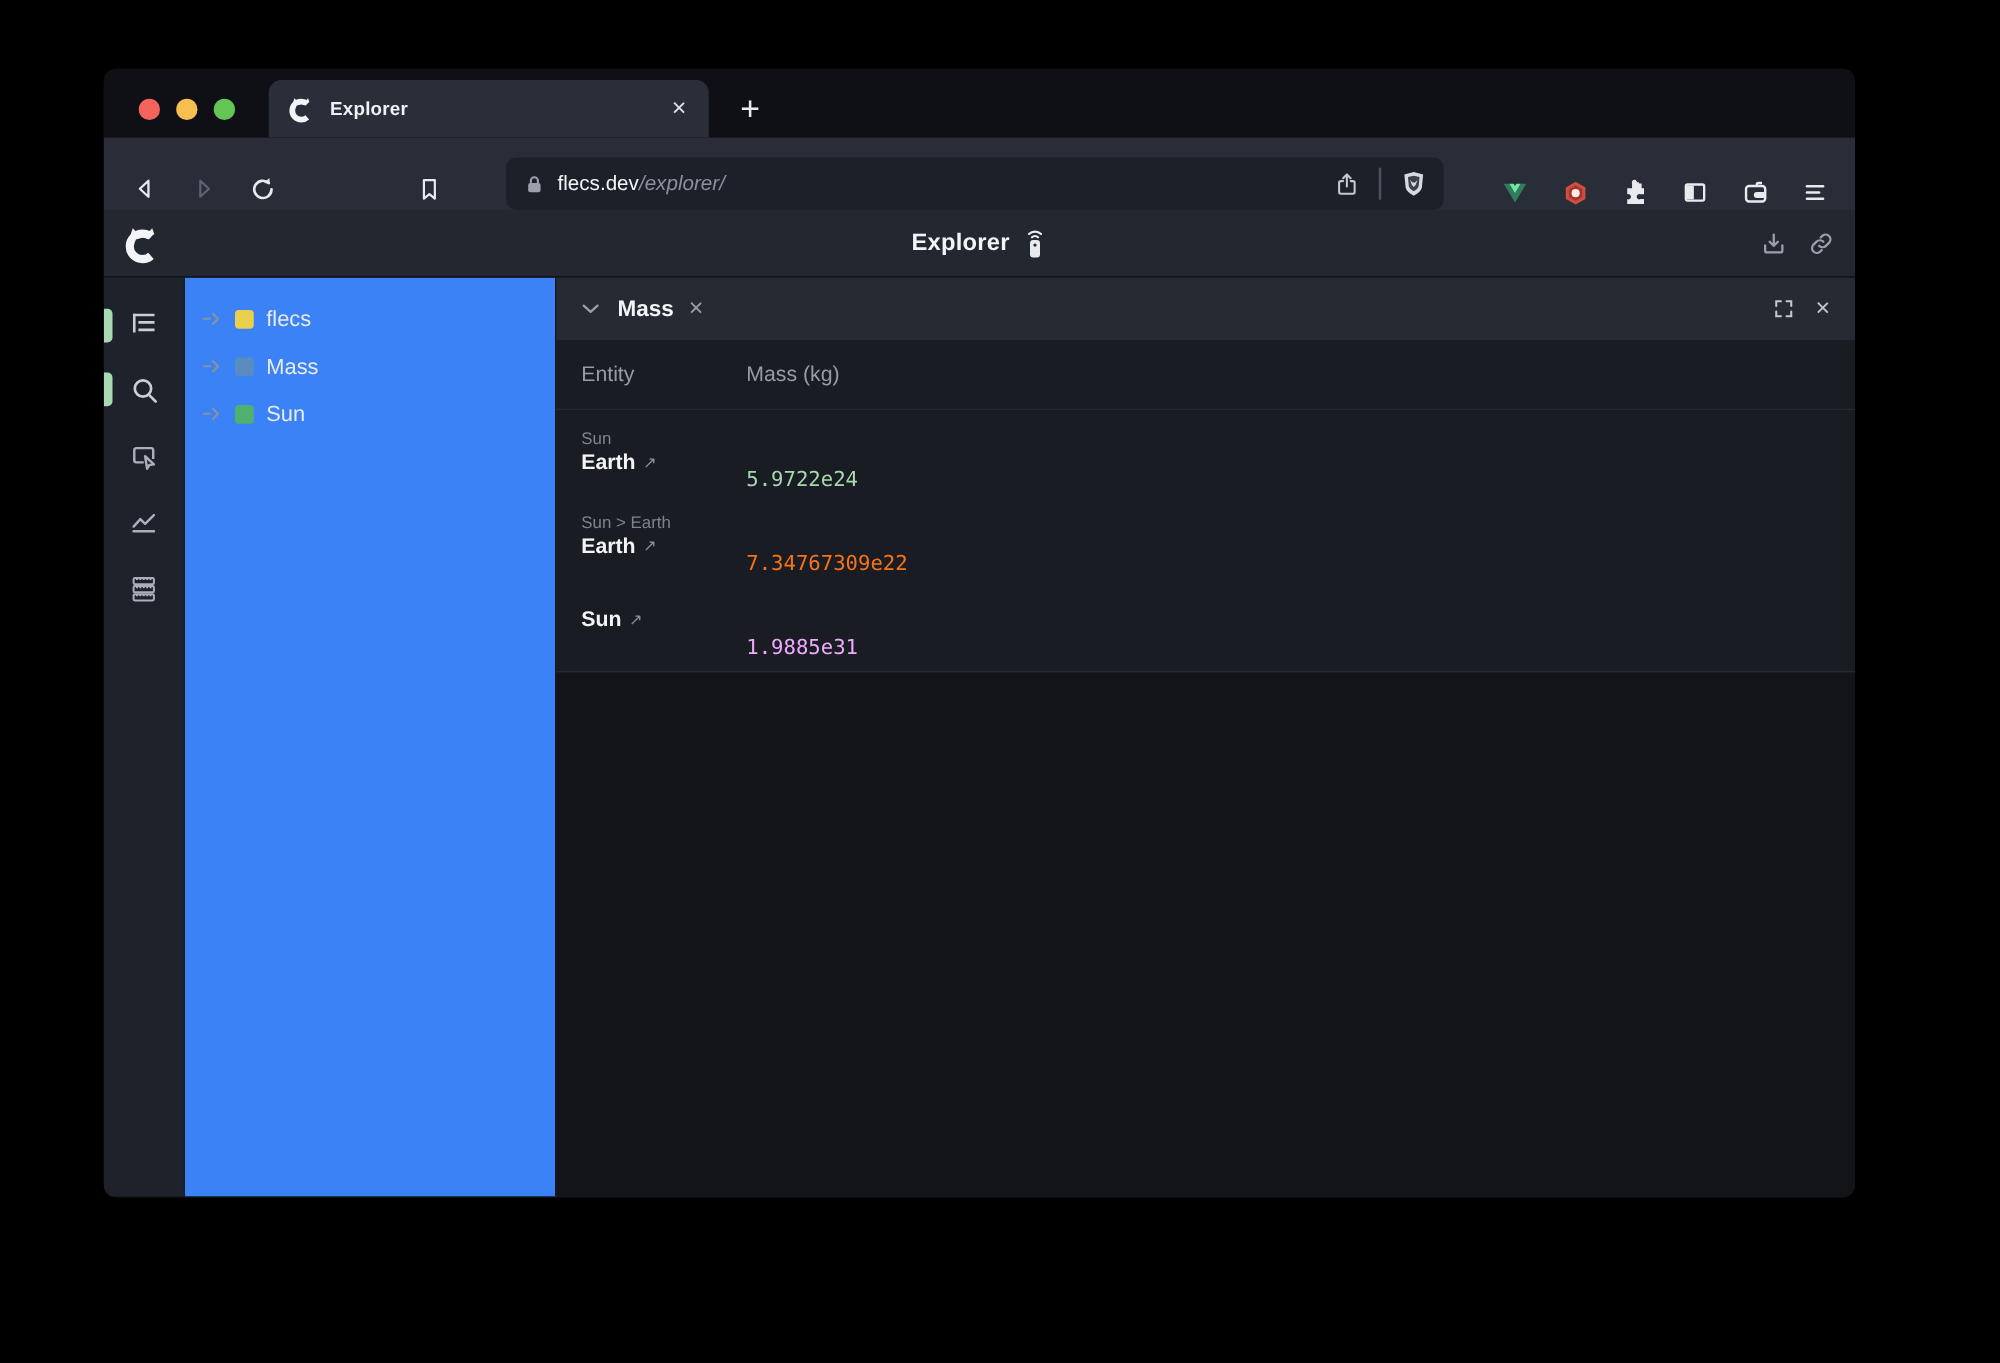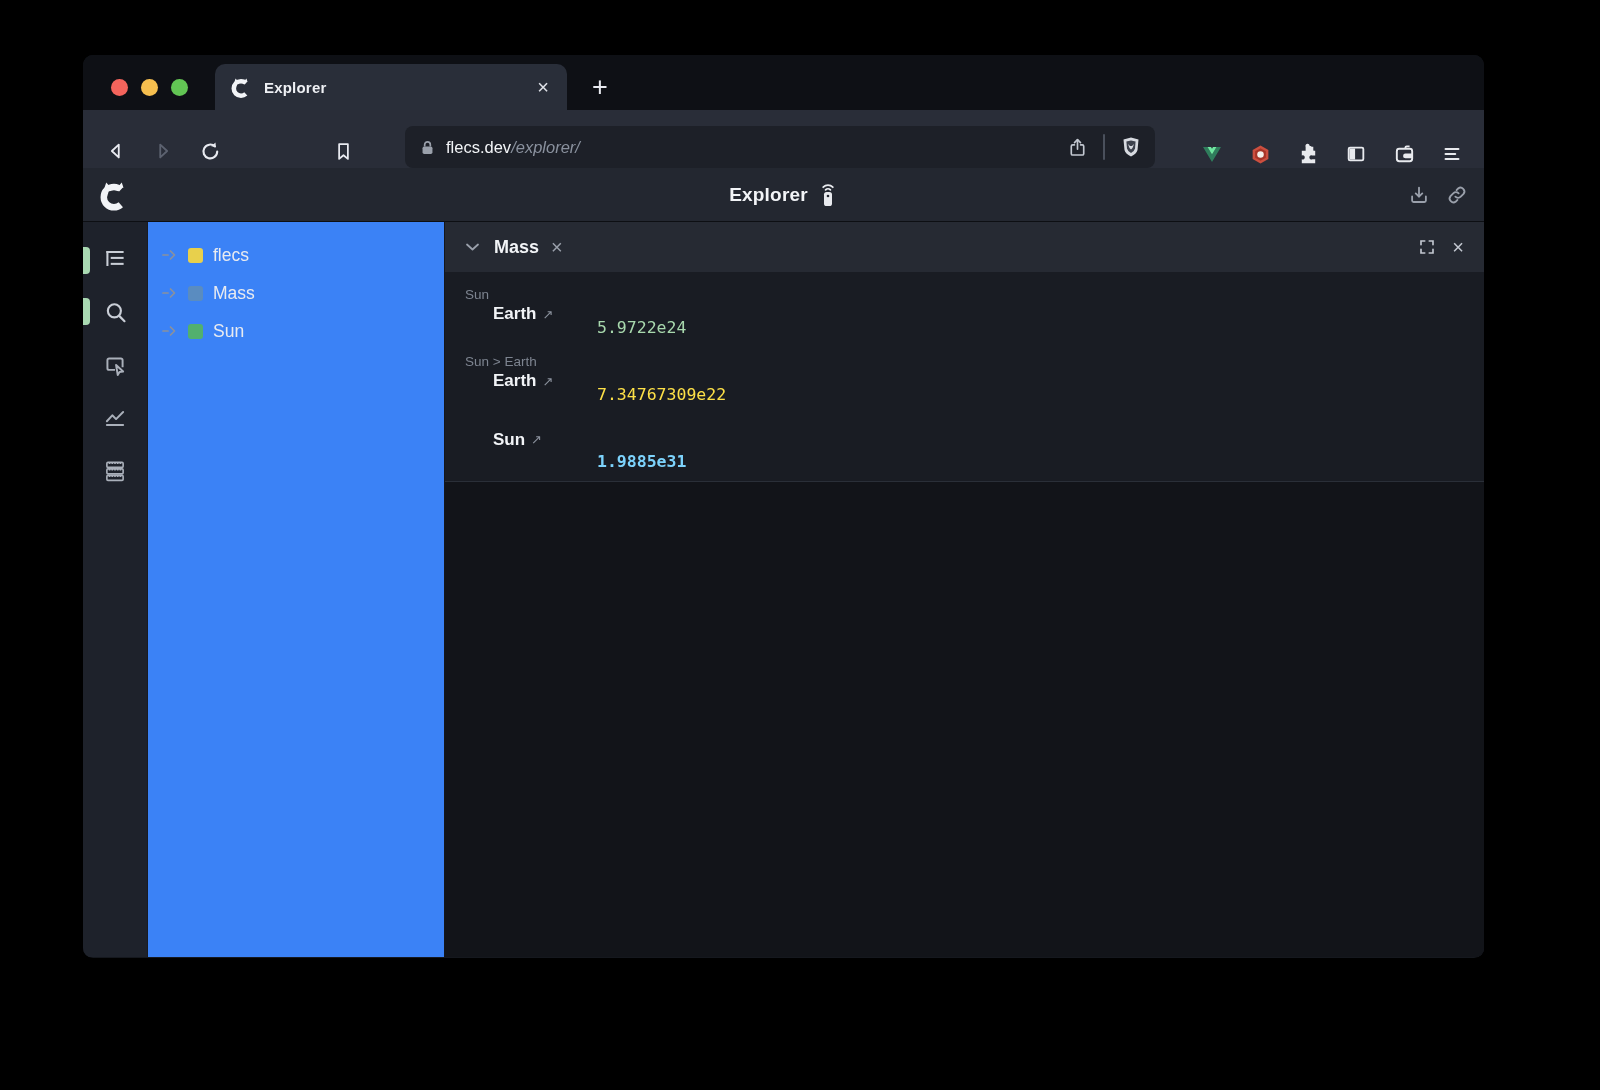--- a/index.html
+++ b/index.html
@@ -65,21 +65,21 @@
   .qicons{display:flex;align-items:center;gap:16px;}
   .qx{color:#c3c8d1;font-size:20px;line-height:1;}
 
   .thead{display:flex;height:56px;align-items:center;padding-left:20px;
     border-bottom:1px solid #262a33;box-sizing:border-box;}
   .thead .c1{width:132px;color:#959ca8;font-size:17px;}
   .thead .c2{color:#959ca8;font-size:17px;}
   .trow{display:flex;align-items:center;min-height:67px;padding-left:20px;box-sizing:border-box;}
   .trow .entity-cell{width:132px;}
   .parentpath{color:#7d8490;font-size:13.5px;margin-bottom:2px;}
-  .ename{color:#f2f4f7;font-size:17px;font-weight:700;display:flex;align-items:center;gap:6px;margin-left:28px;}
+  .ename{color:#f2f4f7;font-size:17px;font-weight:700;display:flex;align-items:center;gap:6px;}
   .ne{color:#8b919d;font-size:13px;font-weight:400;}
   .value-cell{font-family:"DejaVu Sans Mono",monospace;font-size:16.5px;margin-top:44px;}
   .rowsblock{border-bottom:1px solid #2a2f38;padding-bottom:8px;}
   .emptyarea{flex:1;background:#121419;}
 
   svg{display:block;}
 </style>
 </head>
 <body>
 
@@ -332,20 +332,24 @@
                 <path d="M4 9 V4 H9"></path>
                   <path d="M15 4 H20 V9"></path>
                   <path d="M20 15 V20 H15"></path>
                   <path d="M9 20 H4 V15"></path>
               </svg>
             </span>
             <span class="qx">×</span>
           </span>
         </div>
 
+        <div class="thead">
+          <span class="c1">Entity</span>
+          <span class="c2">Mass (kg)</span>
+        </div>
 
         <div class="rowsblock">
           <div class="trow">
             <div class="entity-cell">
               <div class="parentpath">Sun</div>
               <div class="ename">
                 <span>Earth</span>
                 <span class="ne">↗</span>
               </div>
             </div>
@@ -353,31 +357,31 @@
           </div>
 
           <div class="trow">
             <div class="entity-cell">
               <div class="parentpath">Sun &gt; Earth</div>
               <div class="ename">
                 <span>Earth</span>
                 <span class="ne">↗</span>
               </div>
             </div>
-            <div class="value-cell" style="color: #fde047;">7.34767309e22</div>
+            <div class="value-cell" style="color: #f97316;">7.34767309e22</div>
           </div>
 
           <div class="trow">
             <div class="entity-cell">
               <div class="ename">
                 <span>Sun</span>
                 <span class="ne">↗</span>
               </div>
             </div>
-            <div class="value-cell" style="color: #7dd3fc; font-weight: bold;">1.9885e31</div>
+            <div class="value-cell" style="color: #f0abfc;">1.9885e31</div>
           </div>
         </div>
 
         <div class="emptyarea"></div>
       </div>
     </div>
 
   </div>
 </div>
 

